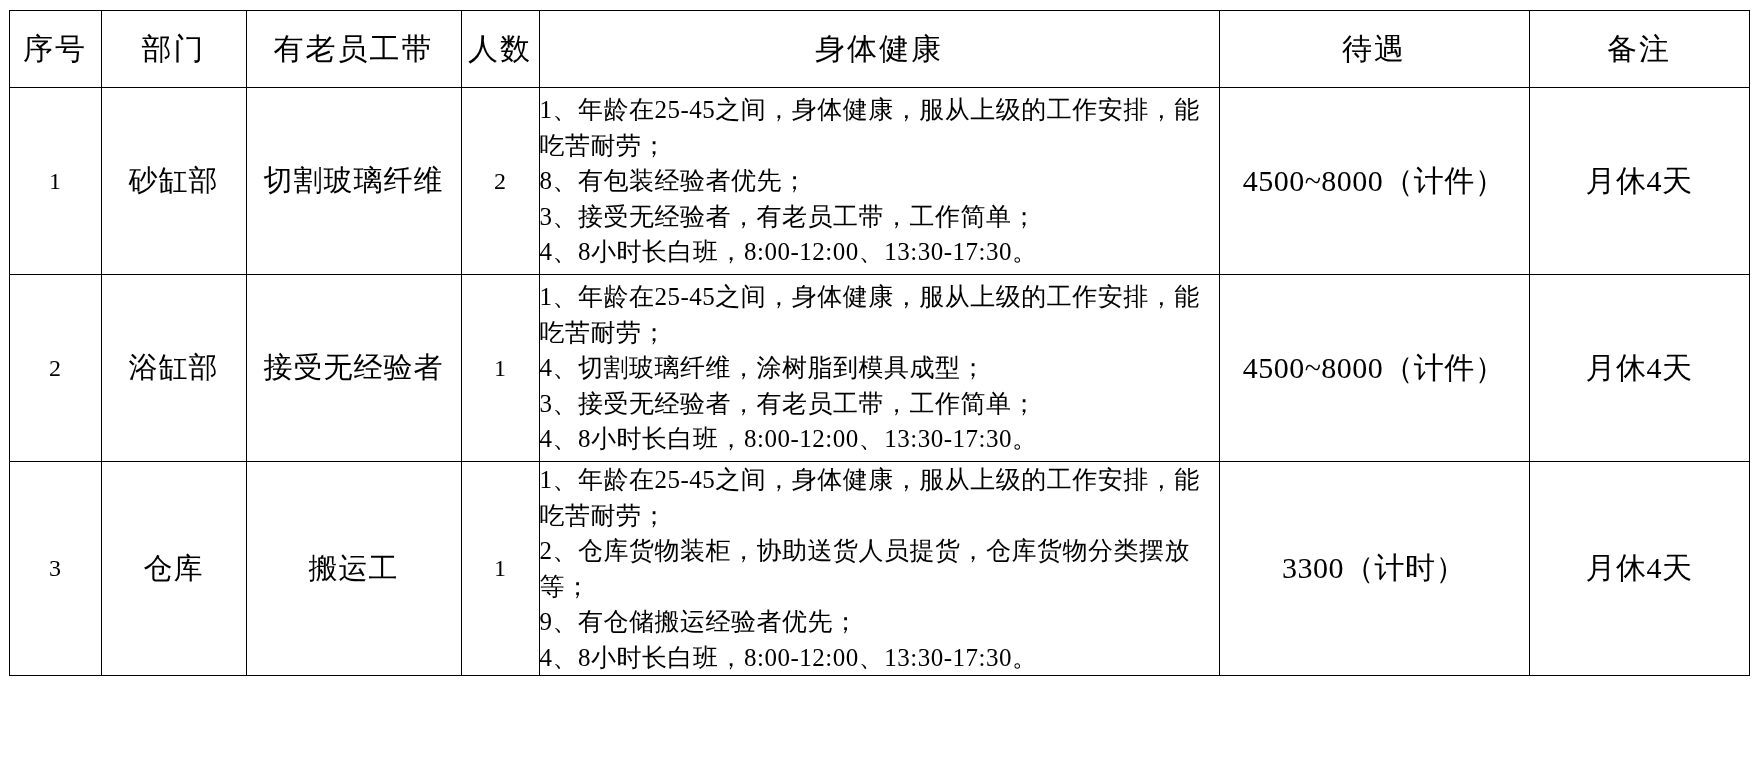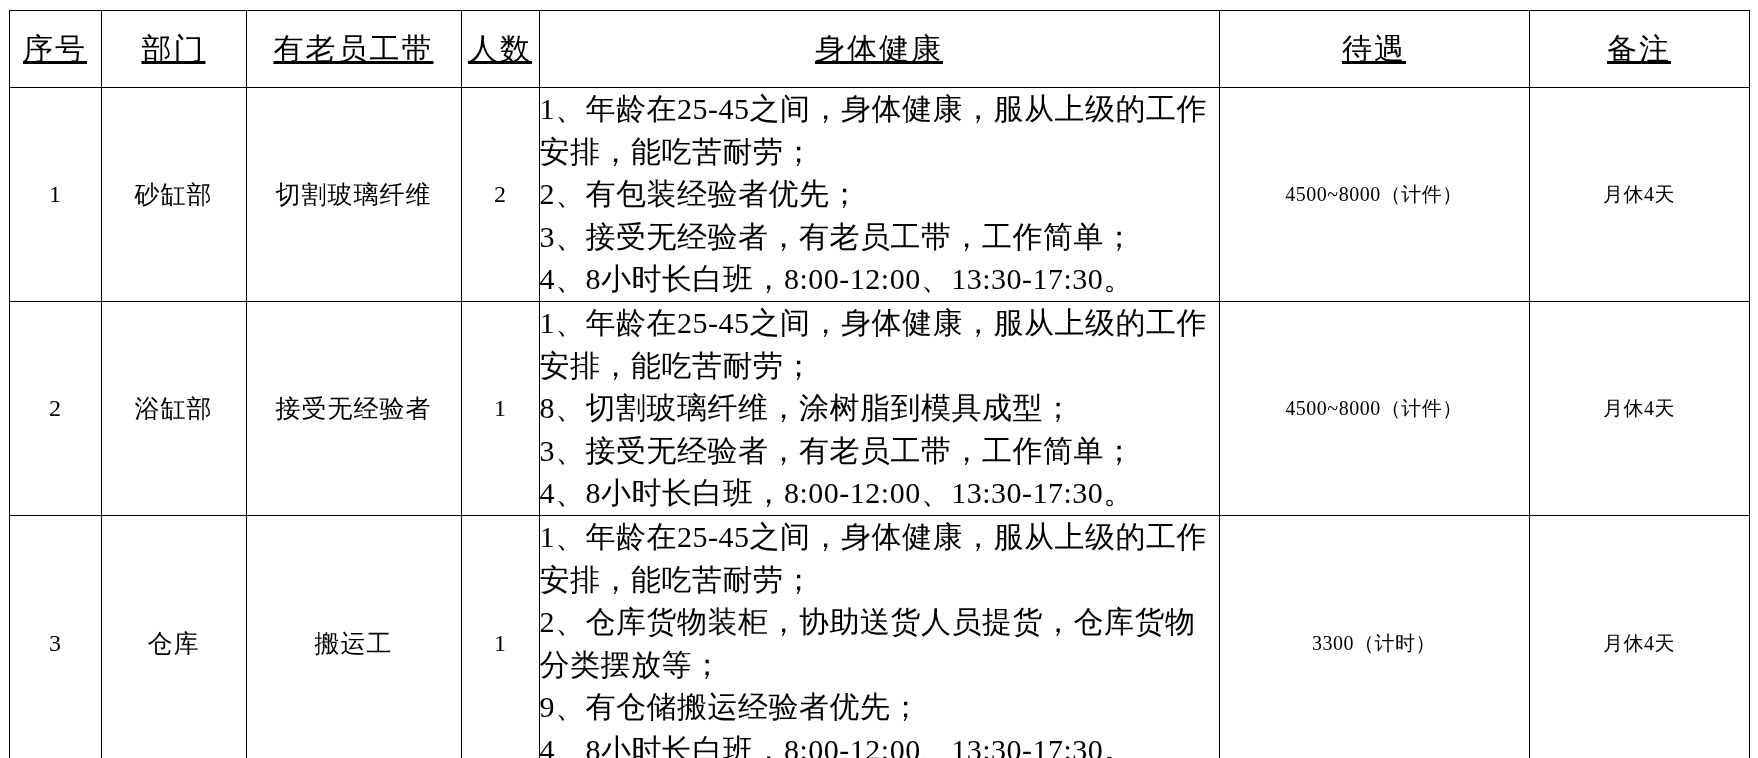--- a/index.html
+++ b/index.html
@@ -40,47 +40,46 @@
   col.c-num   { width: 78px; }
   col.c-req   { width: 680px; }
   col.c-pay   { width: 310px; }
   col.c-note  { width: 220px; }
 
   thead td {
     height: 76px;
     text-align: center;
     font-size: 30px;
     letter-spacing: 2px;
-    text-decoration: underline;
   }
   tbody td {
-    font-size: 25px;
+    font-size: 29px;
   }
   td.center {
     text-align: center;
     letter-spacing: 1px;
   }
   td.idx {
     font-size: 24px;
     text-align: center;
   }
   td.num {
     font-size: 24px;
     text-align: center;
   }
   td.req {
     text-align: left;
     padding: 10px 8px 10px 12px;
     line-height: 1.42;
-    font-size: 30px;
+    font-size: 25px;
     letter-spacing: 0.5px;
   }
   td.pay, td.note {
     text-align: center;
-    font-size: 20px;
+    font-size: 30px;
     letter-spacing: 0.5px;
   }
   .req-line {
     white-space: normal;
   }
   tr.row-1 td { height: 186px; }
   tr.row-2 td { height: 186px; }
   tr.row-3 td { height: 198px; }
 </style>
 </head>
@@ -109,35 +108,35 @@
       </tr>
     </thead>
     <tbody>
       <tr class="row-1">
         <td class="idx">1</td>
         <td class="center">砂缸部</td>
         <td class="center">切割玻璃纤维</td>
         <td class="num">2</td>
         <td class="req">
           <div class="req-line">1、年龄在25-45之间，身体健康，服从上级的工作安排，能吃苦耐劳；</div>
-          <div class="req-line">2、有包装经验者优先；</div>
+          <div class="req-line">8、有包装经验者优先；</div>
           <div class="req-line">3、接受无经验者，有老员工带，工作简单；</div>
           <div class="req-line">4、8小时长白班，8:00-12:00、13:30-17:30。</div>
         </td>
         <td class="pay">4500~8000（计件）</td>
         <td class="note">月休4天</td>
       </tr>
       <tr class="row-2">
         <td class="idx">2</td>
         <td class="center">浴缸部</td>
         <td class="center">接受无经验者</td>
         <td class="num">1</td>
         <td class="req">
           <div class="req-line">1、年龄在25-45之间，身体健康，服从上级的工作安排，能吃苦耐劳；</div>
-          <div class="req-line">8、切割玻璃纤维，涂树脂到模具成型；</div>
+          <div class="req-line">4、切割玻璃纤维，涂树脂到模具成型；</div>
           <div class="req-line">3、接受无经验者，有老员工带，工作简单；</div>
           <div class="req-line">4、8小时长白班，8:00-12:00、13:30-17:30。</div>
         </td>
         <td class="pay">4500~8000（计件）</td>
         <td class="note">月休4天</td>
       </tr>
       <tr class="row-3">
         <td class="idx">3</td>
         <td class="center">仓库</td>
         <td class="center">搬运工</td>

